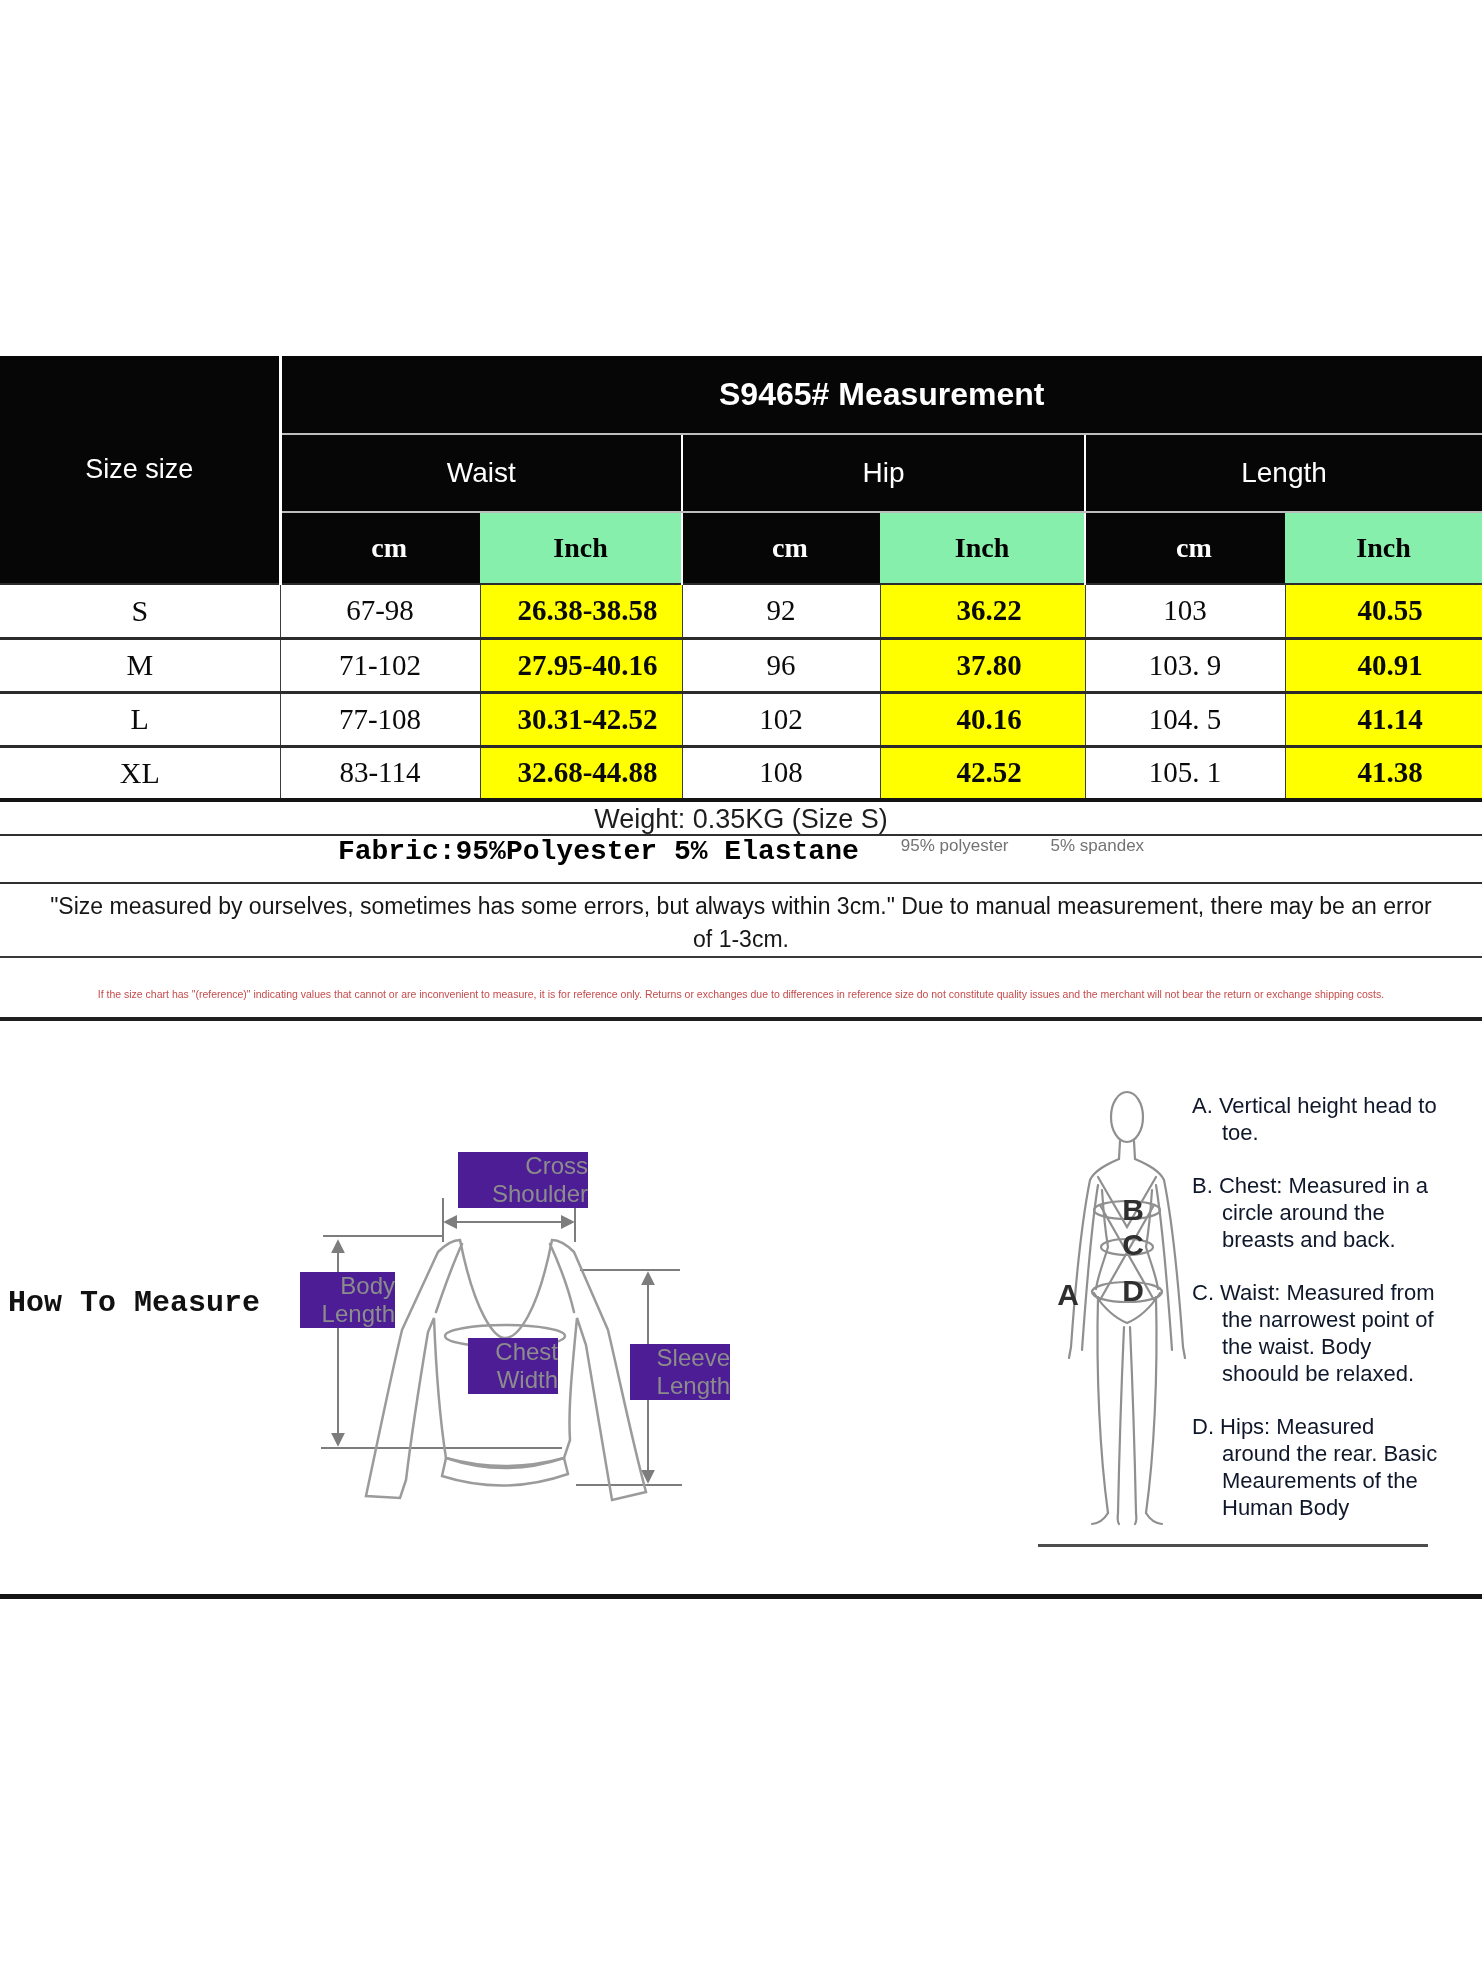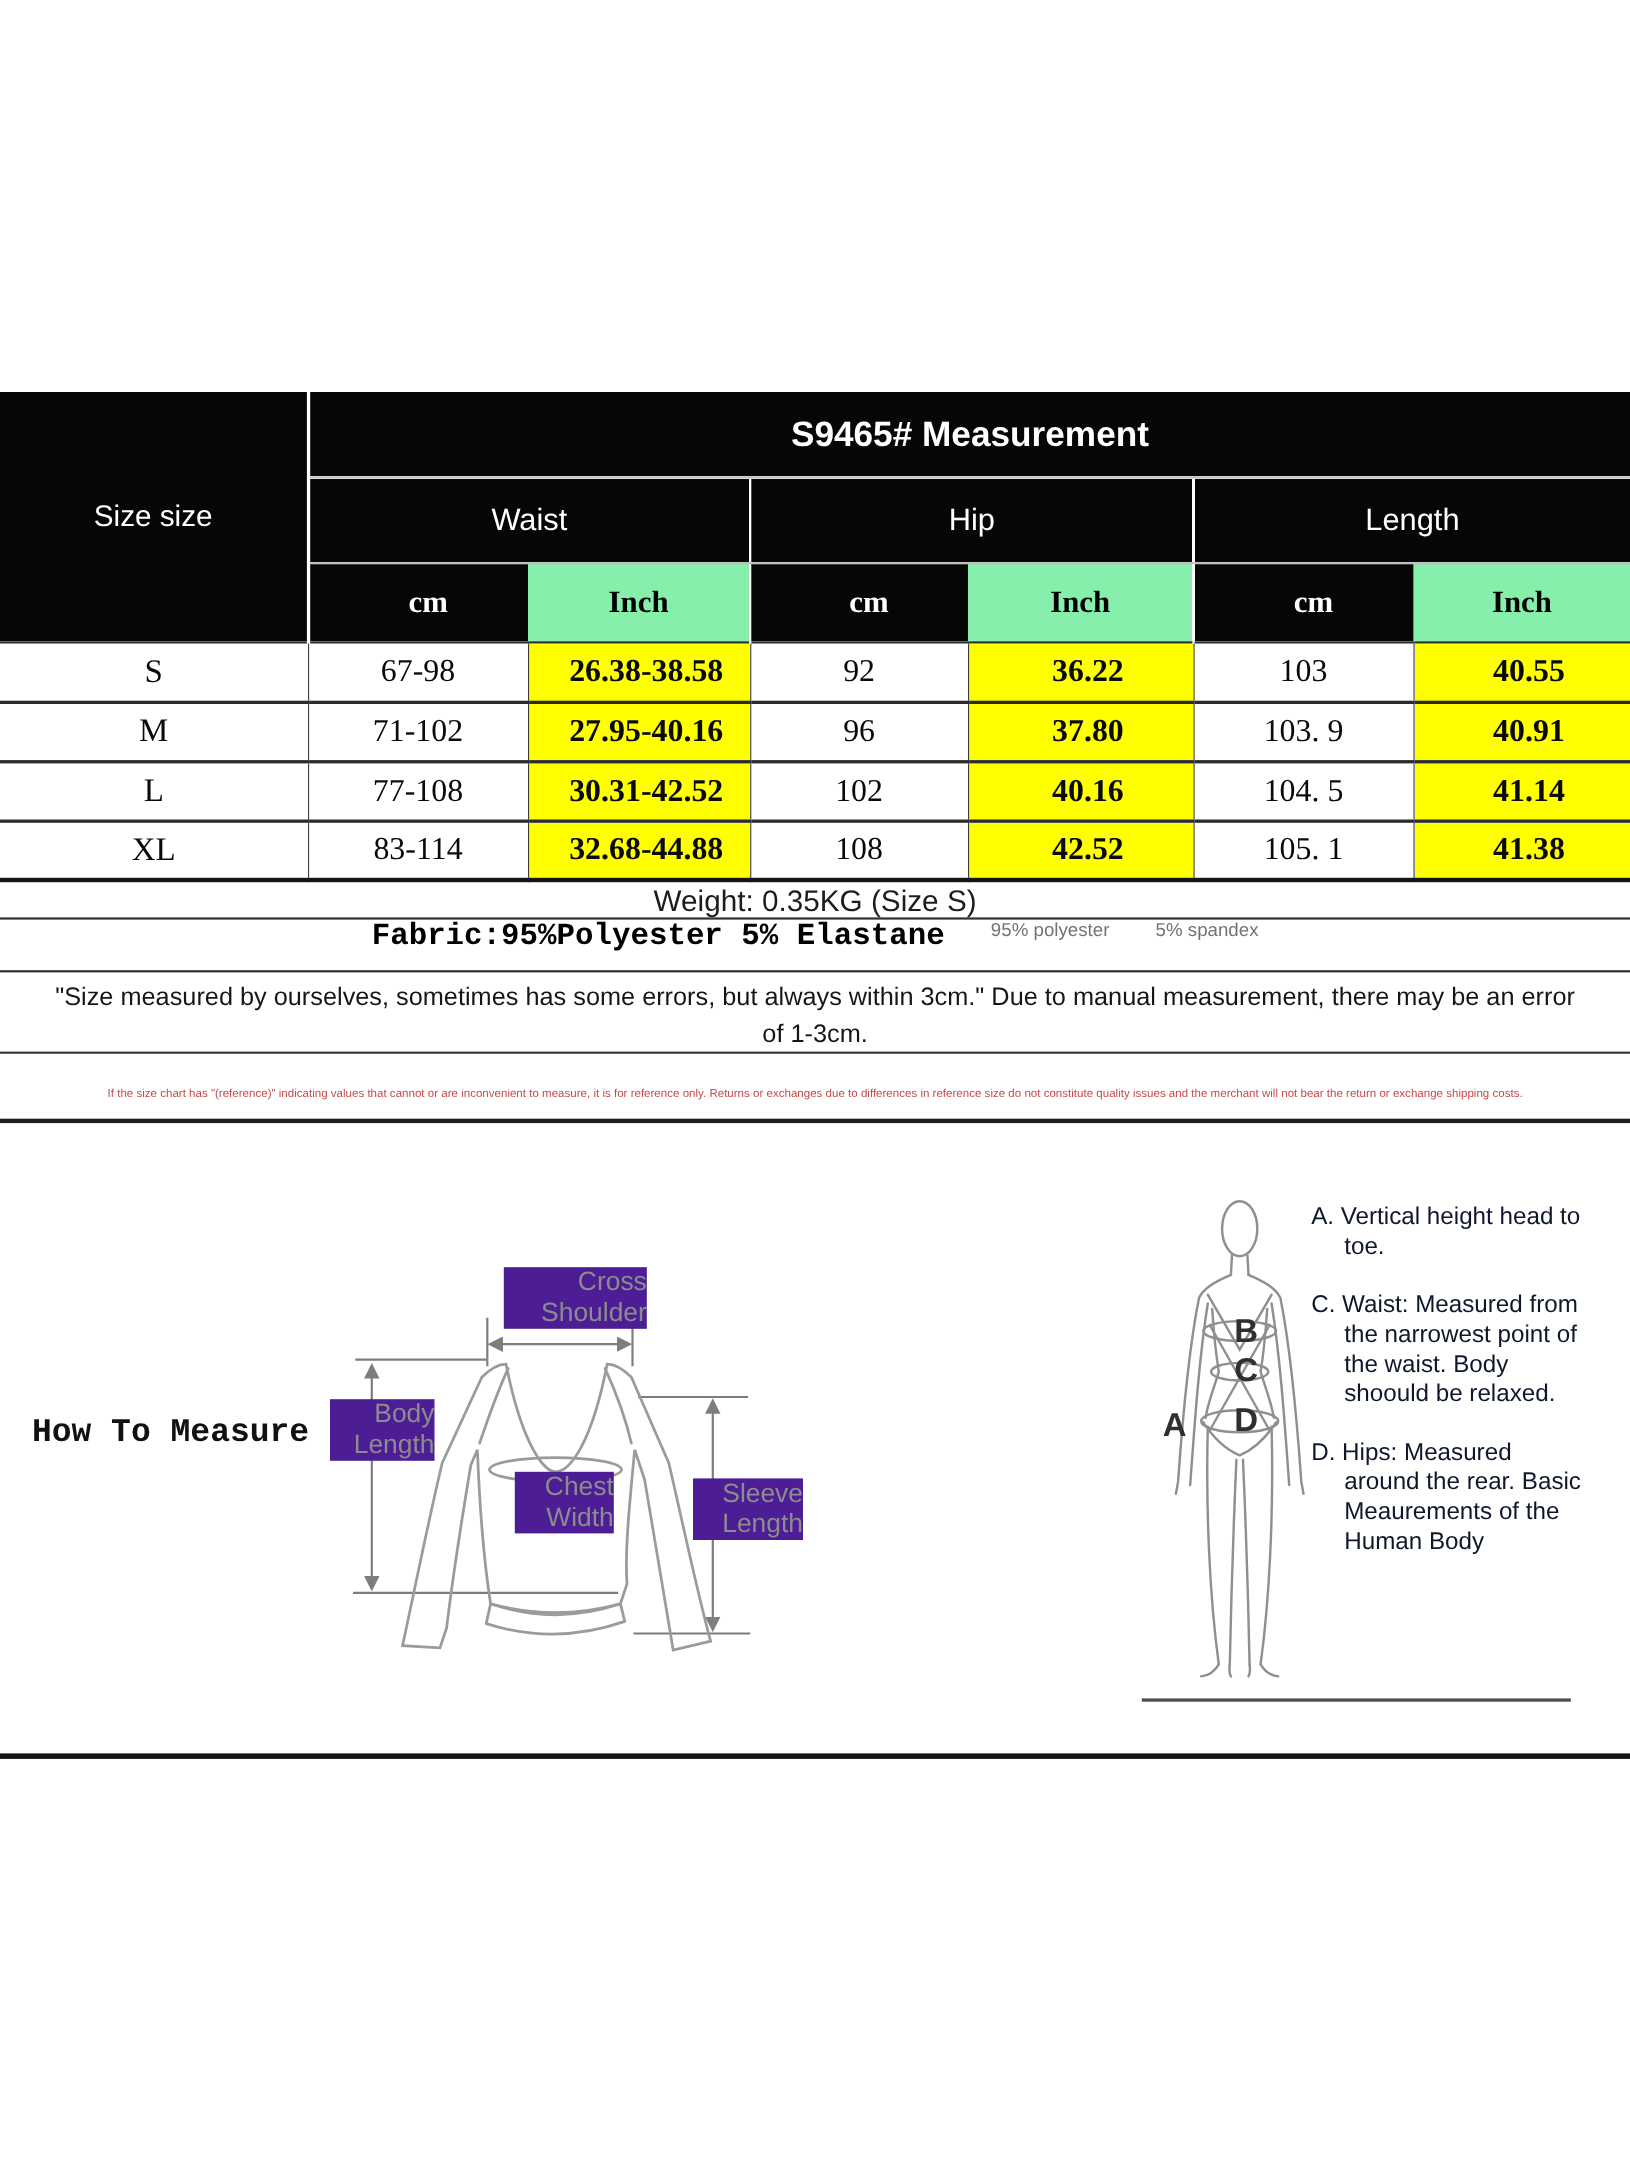--- a/index.html
+++ b/index.html
@@ -39,21 +39,21 @@
   .fabric-tag { font-size:17px; color:#737373; }
   .tolerance-box { position:absolute; left:0; top:888px; width:1482px; height:70px;
                    border-bottom:2px solid #3a3a3a; text-align:center; padding-top:2px;
                    font-size:23px; line-height:33px; color:#161616; }
   .reference-box { position:absolute; left:0; top:960px; width:1482px; height:61px;
                    border-bottom:4px solid #1f1f1f; text-align:center; padding-top:28px; }
   .reference-text { font-size:10.5px; color:#c64b4b; white-space:nowrap; }
 
   
   .htm-heading { position:absolute; left:8px; top:1286px; font-family:"Liberation Mono", monospace;
-                 font-weight:700; font-size:30px; color:#111; white-space:nowrap;margin-left:21px; }
+                 font-weight:700; font-size:30px; color:#111; white-space:nowrap; }
   .diagram-label { position:absolute; font-size:24px; line-height:28px; color:#8c8c8c; background:#4c1d95;text-align:right; }
   .lbl-cross   { left:458px; top:1152px; width:130px; }
   .lbl-bodylen { left:300px; top:1272px; width:95px;  }
   .lbl-chest   { left:468px; top:1338px; width:90px;  }
   .lbl-sleeve  { left:630px; top:1344px; width:100px; }
   .garment-svg { position:absolute; left:250px; top:1140px; }
   .body-svg    { position:absolute; left:1020px; top:1065px; }
   .bp { font-family:"Liberation Sans", sans-serif; font-weight:700; font-size:30px; fill:#2f2f2f; text-anchor:middle; }
   .instructions { position:absolute; left:1192px; top:1092px; width:255px;
                   font-size:22px; line-height:27px; color:#0f172a; }
@@ -211,20 +211,21 @@
       <path d="M88,448 Q82,458 72,459 M98,448 Q97,456 99,459 M126,448 Q132,458 142,459 M116,448 Q117,456 115,459"></path>
     </g>
     <text class="bp" x="48" y="240">A</text>
     <text class="bp" x="113" y="155">B</text>
     <text class="bp" x="113" y="190">C</text>
     <text class="bp" x="113" y="236">D</text>
   </svg>
 
   <div class="instructions">
     <p>A. Vertical height head to toe.</p>
+    <p>B. Chest: Measured in a circle around the breasts and back.</p>
     <p>C. Waist: Measured from the narrowest point of the waist. Body shoould be relaxed.</p>
     <p>D. Hips: Measured around the rear. Basic Meaurements of the Human Body</p>
   </div>
 
   <div class="col-underline"></div>
   <div class="bottom-rule"></div>
 
 </div>
 
 </body></html>

